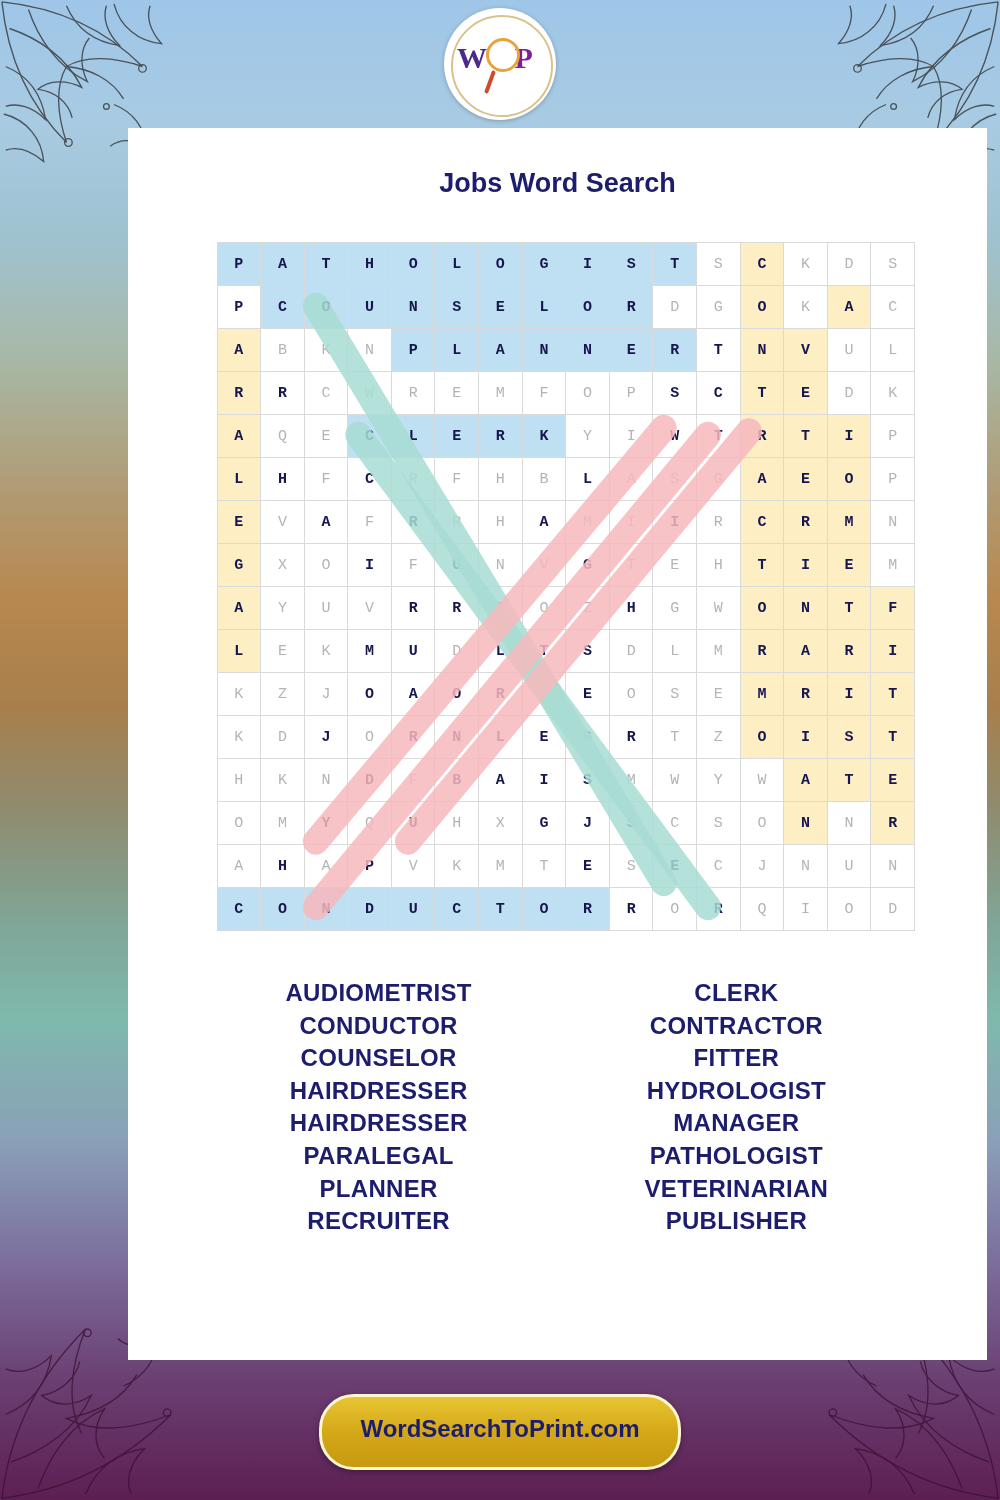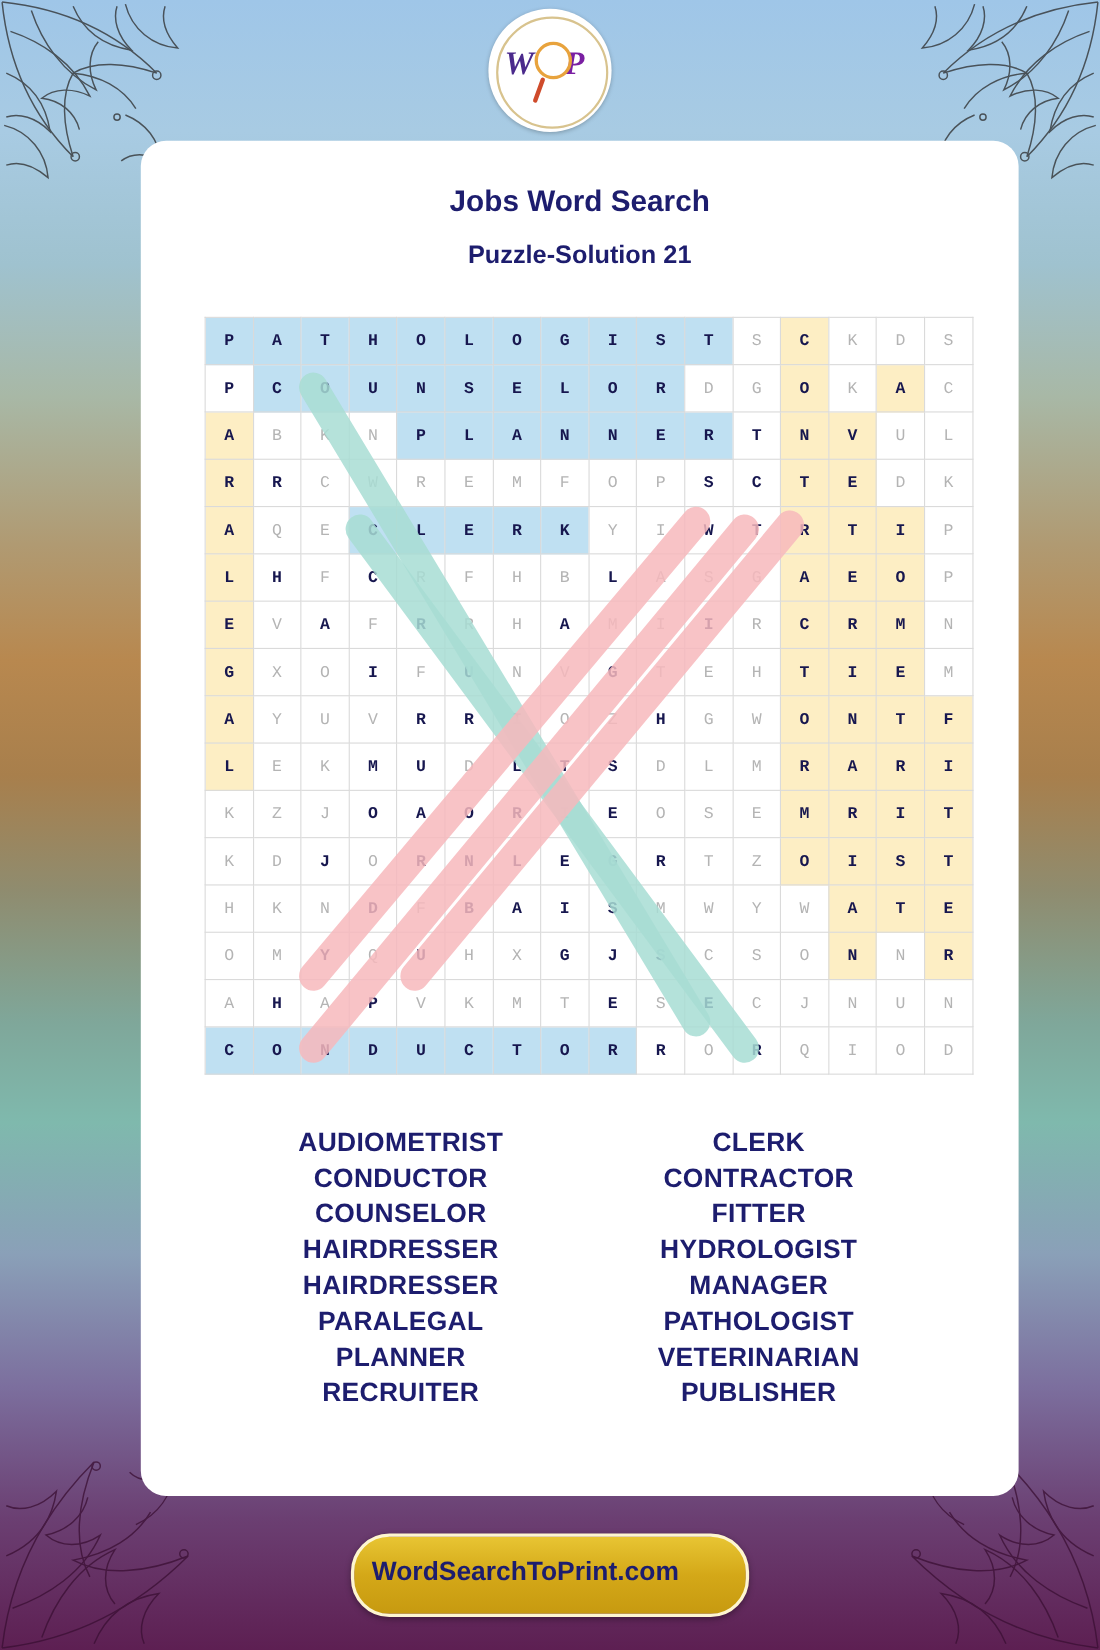--- a/index.html
+++ b/index.html
@@ -51,21 +51,20 @@
     position: absolute;
     left: 50%;
     top: 8px;
     transform: translateX(-50%);
     width: 112px;
     height: 112px;
     border-radius: 50%;
     background: #ffffff;
     box-shadow: 0 1px 4px rgba(0,0,0,.25);
     z-index: 6;
-    font-style: italic;
   }
   #logo .ring {
     position: absolute;
     left: 7px; top: 7px;
     width: 98px; height: 98px;
     border-radius: 50%;
     border: 2px solid #d8c38e;
   }
   #logo .wsp {
     position: absolute;
@@ -94,25 +93,24 @@
     background: #cf4b2b;
     transform: rotate(20deg);
     border-radius: 2px;
   }
 
   
   #sheet {
     position: absolute;
     left: 128px;
     top: 128px;
-    width: 798px;
+    width: 859px;
     height: 1232px;
     background: #ffffff;
     z-index: 4;
-    border-radius: 23px;
   }
   #title {
     text-align: center;
     margin-top: 40px;
     font-size: 27px;
     font-weight: bold;
     color: #1d1d6e;
   }
   #subtitle {
     text-align: center;
@@ -188,26 +186,25 @@
     height: 70px;
     border-radius: 35px;
     background: linear-gradient(180deg,#e8c533 0%, #d4a818 50%, #c79a10 100%);
     border: 3px solid #fdf6d0;
     box-shadow: 0 2px 6px rgba(0,0,0,.35);
     z-index: 7;
   }
   #footer-btn span {
     display: block;
     width: 100%;
-    text-align: left;
+    text-align: center;
     line-height: 64px;
     font-size: 24px;
     font-weight: bold;
     color: #1d1d6e;
-    padding-left: 16px;
   }
 </style>
 </head>
 <body>
 
 <div id="page">
 
   <div class="corner tl">
     <svg viewBox="0 0 200 200" xmlns="http://www.w3.org/2000/svg">
       <g fill="none" stroke="#2b2b2b" stroke-width="1.4">
@@ -277,21 +274,20 @@
 
   <div id="logo">
     <div class="ring"></div>
     <div class="wsp">W&nbsp;<span class="p">P</span></div>
     <div class="glass"></div>
     <div class="handle"></div>
   </div>
 
   <div id="sheet">
     <div id="title">Jobs Word Search</div>
-    <div id="subtitle">Puzzle-Solution 21</div>
 
     <div id="grid-wrap">
       <table id="grid">
           <tbody>
             <tr>
               <td class="blue hl">P</td>
               <td class="blue hl">A</td>
               <td class="blue hl">T</td>
               <td class="blue hl">H</td>
               <td class="blue hl">O</td>

